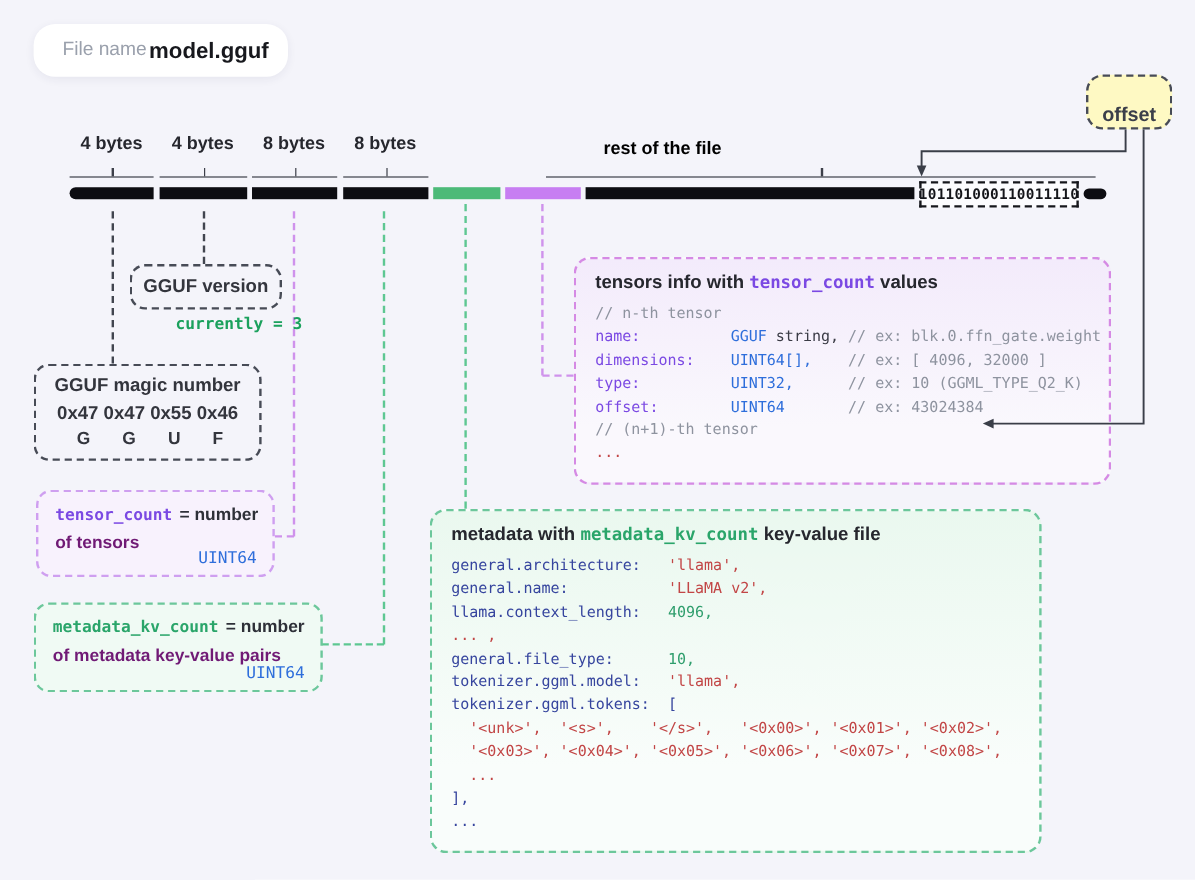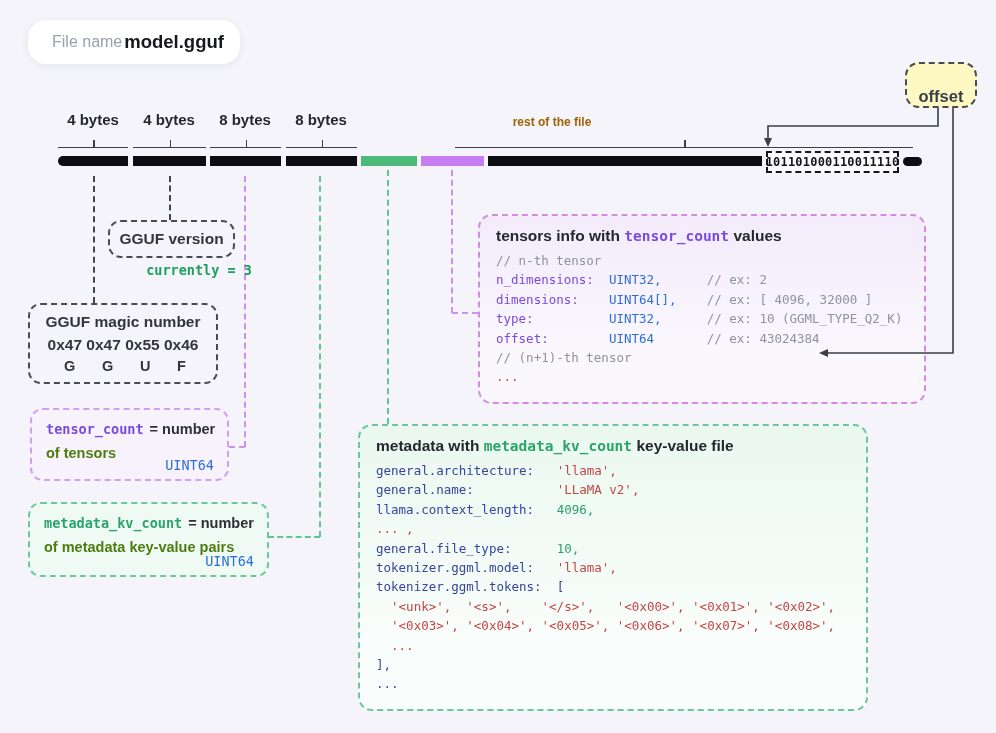--- a/index.html
+++ b/index.html
@@ -13,21 +13,21 @@
   .file-pill .lbl{color:#9aa0ac;font-size:16px;}
   .file-pill .val{color:#17181d;font-size:18.5px;font-weight:700;margin-left:2px;}
 
   
   .offset-box{left:905px;top:62px;width:72px;height:46px;border:2px dashed #474b56;border-radius:14px;
     background:#fef9c3;display:flex;align-items:flex-end;justify-content:center;box-sizing:border-box;}
   .offset-box span{font-size:16.5px;font-weight:700;color:#3b3f4a;}
 
   
   .byte-label{top:111px;transform:translateX(-50%);font-size:15px;font-weight:700;color:#26272e;white-space:nowrap;}
-  .rest-label{top:115px;transform:translateX(-50%);font-size:12px;font-weight:700;color:#a16207;white-space:nowrap;}
+  .rest-label{top:115px;transform:translateX(-50%);font-size:15px;font-weight:700;color:#000000;white-space:nowrap;}
 
   
   .bracket{height:7px;border-bottom:1.5px solid #3c3f49;}
   .bracket::after{content:'';position:absolute;left:50%;top:0;width:1.5px;height:7px;background:#3c3f49;}
 
   
   .seg{top:156px;height:10px;background:#0d0d12;}
   .seg.first{border-radius:5px 0 0 5px;}
   .seg.green{background:#4cba78;}
   .seg.purple{background:#c77ef2;}
@@ -55,21 +55,21 @@
 
   
   .count-box{border-radius:13px;box-sizing:border-box;padding:10px 14px;position:absolute;}
   .tc-box{left:30px;top:408px;width:199px;height:73px;border:2px dashed #cf9ff0;background:#f8f2fd;}
   .mc-box{left:28px;top:502px;width:241px;height:75px;border:2px dashed #6cc79b;background:#f0faf4;}
   .count-box .l1{white-space:nowrap;}
   .count-box .code{font-family:"DejaVu Sans Mono",monospace;font-size:13.5px;font-weight:700;}
   .tc-box .code{color:#7b49e3;}
   .mc-box .code{color:#2aa56a;}
   .count-box .eq{font-size:14.5px;font-weight:700;color:#2e3038;margin-left:6px;}
-  .count-box .l2{font-size:14.5px;font-weight:700;color:#4d7c0f;margin-top:7px;}
+  .count-box .l2{font-size:14.5px;font-weight:700;color:#701a75;margin-top:7px;}
   .count-box .type{position:absolute;right:13px;bottom:6px;font-family:"DejaVu Sans Mono",monospace;
     font-size:13.5px;color:#2e6edb;}
 
   
   .info-box{border-radius:14px;box-sizing:border-box;padding:11px 16px;position:absolute;}
   .tensors-box{left:478px;top:214px;width:448px;height:190px;border:2px dashed #d58ae4;
     background:linear-gradient(180deg,#f3ebfb 0%,#faf8fd 75%);}
   .meta-box{left:358px;top:424px;width:510px;height:287px;border:2px dashed #6cc79b;
     background:linear-gradient(180deg,#eaf8ef 0%,#f9fdfb 75%);}
   .info-title{font-size:15.5px;font-weight:700;color:#26272e;white-space:nowrap;}
@@ -168,21 +168,21 @@
     <div class="l2">of metadata key-value pairs</div>
     <div class="type">UINT64</div>
   </div>
 
   <div class="info-box tensors-box">
     <div class="info-title">
       <span>tensors info with </span><span class="tcode">tensor_count</span><span> values</span>
     </div>
     <div class="codeblock">
         <div class="cl"><span class="c-gray">// n-th tensor</span></div>
-        <div class="cl"><span class="c-purple">n_dimensions:  </span><span class="c-blue">UINT32,</span><span class="c-dark">      </span><span class="c-gray">// ex: 2</span></div>
+        <div class="cl"><span class="c-purple">name:          </span><span class="c-blue">GGUF</span><span class="c-dark"> string, </span><span class="c-gray">// ex: blk.0.ffn_gate.weight</span></div>
         <div class="cl"><span class="c-purple">dimensions:    </span><span class="c-blue">UINT64[],</span><span class="c-dark">    </span><span class="c-gray">// ex: [ 4096, 32000 ]</span></div>
         <div class="cl"><span class="c-purple">type:          </span><span class="c-blue">UINT32,</span><span class="c-dark">      </span><span class="c-gray">// ex: 10 (GGML_TYPE_Q2_K)</span></div>
         <div class="cl"><span class="c-purple">offset:        </span><span class="c-blue">UINT64</span><span class="c-dark">       </span><span class="c-gray">// ex: 43024384</span></div>
         <div class="cl"><span class="c-gray">// (n+1)-th tensor</span></div>
         <div class="cl"><span class="c-red">...</span></div>
       </div>
   </div>
 
   <div class="info-box meta-box">
     <div class="info-title">

